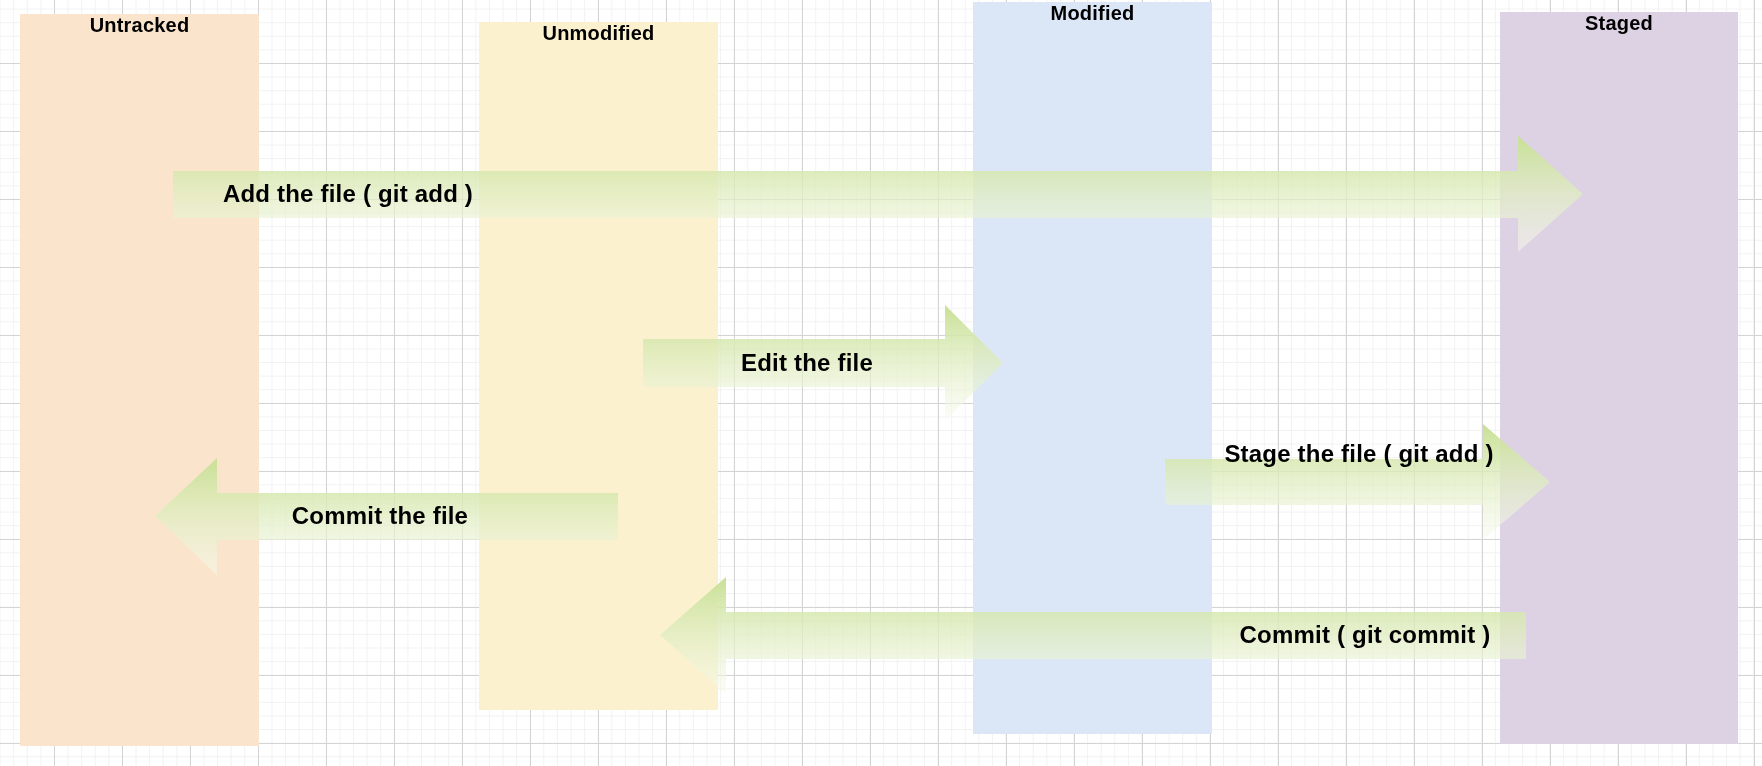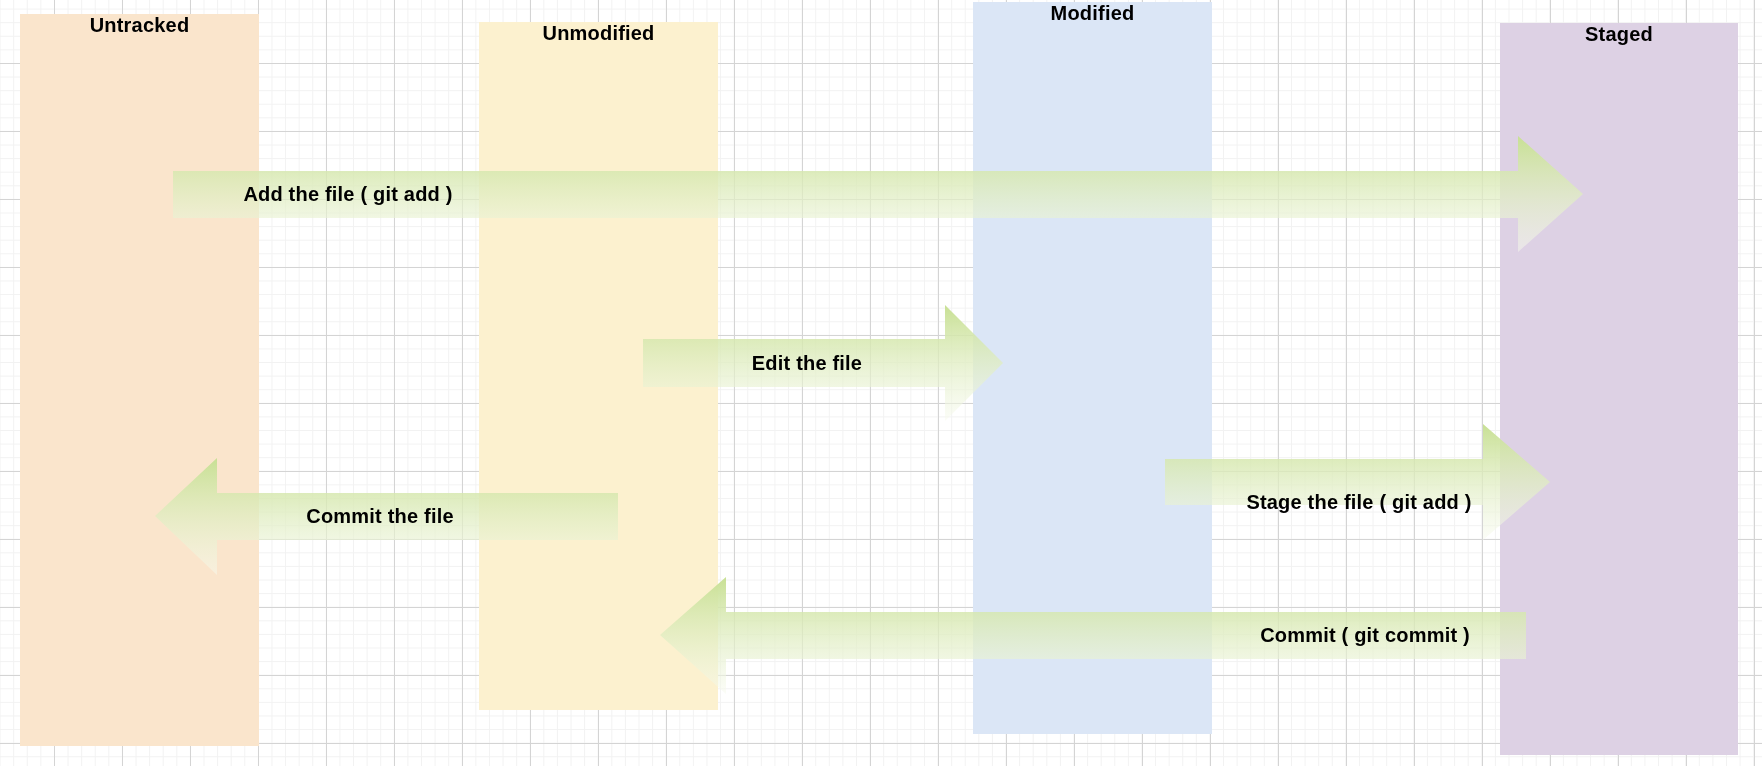--- a/index.html
+++ b/index.html
@@ -29,42 +29,42 @@
     color:#000000;
     letter-spacing:0.2px;
     white-space:nowrap;
   }
   #arrows-layer{
     position:absolute;left:0;top:0;
   }
   .arrow-label{
     position:absolute;
     transform:translate(-50%,-50%);
-    font-size:20px;
+    font-size:24px;
     font-weight:bold;
     color:#000000;
     white-space:nowrap;
     letter-spacing:0.2px;
   }
 </style>
 </head>
 <body>
 
 <div class="canvas">
   <div id="columns-layer">
       <div class="column" style="left: 20px; width: 239px; top: 14px; height: 732px; background: rgb(250, 229, 204);">
         <div class="column-title">Untracked</div>
       </div>
       <div class="column" style="left: 479px; width: 239px; top: 22px; height: 688px; background: rgb(252, 241, 207);">
         <div class="column-title">Unmodified</div>
       </div>
       <div class="column" style="left: 973px; width: 239px; top: 2px; height: 732px; background: rgb(219, 230, 246);">
         <div class="column-title">Modified</div>
       </div>
-      <div class="column" style="left: 1500px; width: 238px; top: 23px; height: 732px; background: rgb(221, 209, 228);">
+      <div class="column" style="left: 1500px; width: 238px; top: 12px; height: 732px; background: rgb(221, 209, 228);">
         <div class="column-title">Staged</div>
       </div>
     </div>
   <svg id="arrows-layer" width="1762" height="766" viewBox="0 0 1762 766">
     <defs>
       <linearGradient id="arrowGrad" x1="0" y1="0" x2="0" y2="1">
         <stop id="arrowGradTop" offset="0" stop-color="#c8e094" stop-opacity="1"></stop>
         <stop id="arrowGradBottom" offset="1" stop-color="#f7faee" stop-opacity="0.5"></stop>
       </linearGradient>
     </defs>
@@ -72,17 +72,17 @@
         <polygon points="173,171 1518,171 1518,136 1583,194 1518,252 1518,218 173,218" fill="url(#arrowGrad)"></polygon>
         <polygon points="643,339 945,339 945,305 1003,363 945,421 945,387 643,387" fill="url(#arrowGrad)"></polygon>
         <polygon points="1165,459 1483,459 1483,424 1550,482 1483,540 1483,505 1165,505" fill="url(#arrowGrad)"></polygon>
         <polygon points="618,493 217,493 217,458 155,516 217,575 217,540 618,540" fill="url(#arrowGrad)"></polygon>
         <polygon points="1526,612 726,612 726,577 660,635 726,694 726,659 1526,659" fill="url(#arrowGrad)"></polygon>
       </g>
   </svg>
   <div id="labels-layer">
       <div class="arrow-label" style="left: 348px; top: 194px;">Add the file ( git add )</div>
       <div class="arrow-label" style="left: 807px; top: 363px;">Edit the file</div>
-      <div class="arrow-label" style="left: 1359px; top: 502px;">Stage the file ( git add )</div>
+      <div class="arrow-label" style="left: 1359px; top: 454px;">Stage the file ( git add )</div>
       <div class="arrow-label" style="left: 380px; top: 516px;">Commit the file</div>
       <div class="arrow-label" style="left: 1365px; top: 635px;">Commit ( git commit )</div>
     </div>
 </div>
 
 </body></html>

